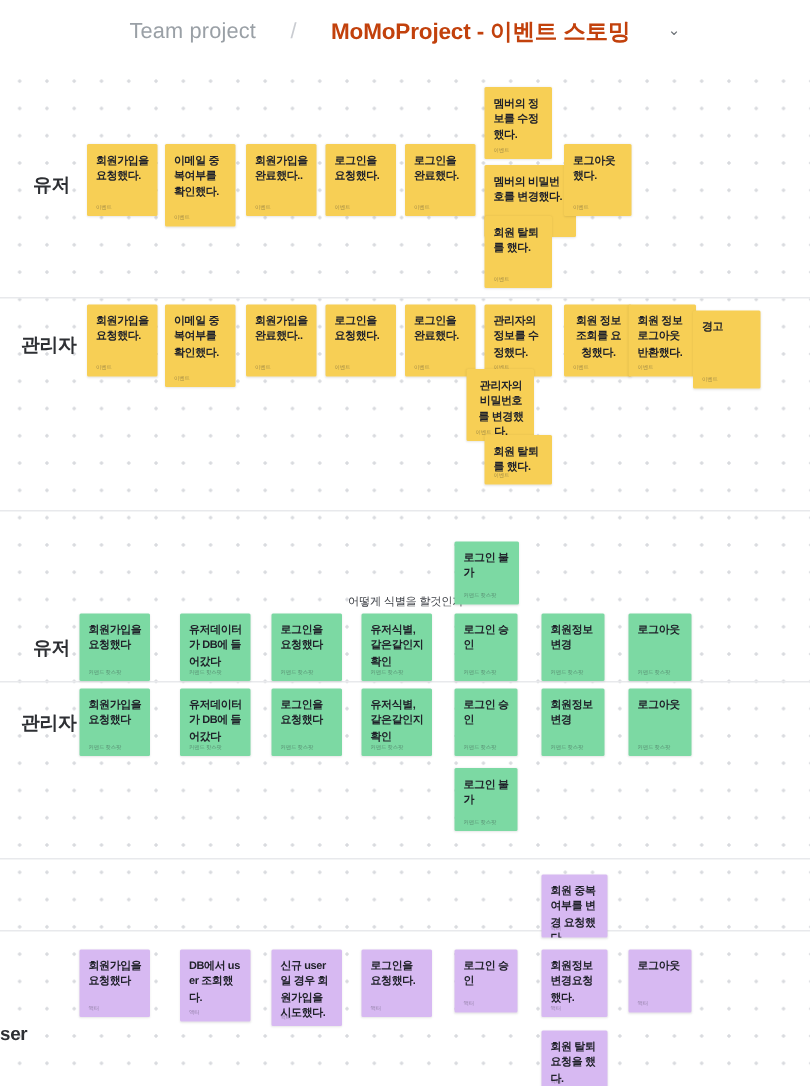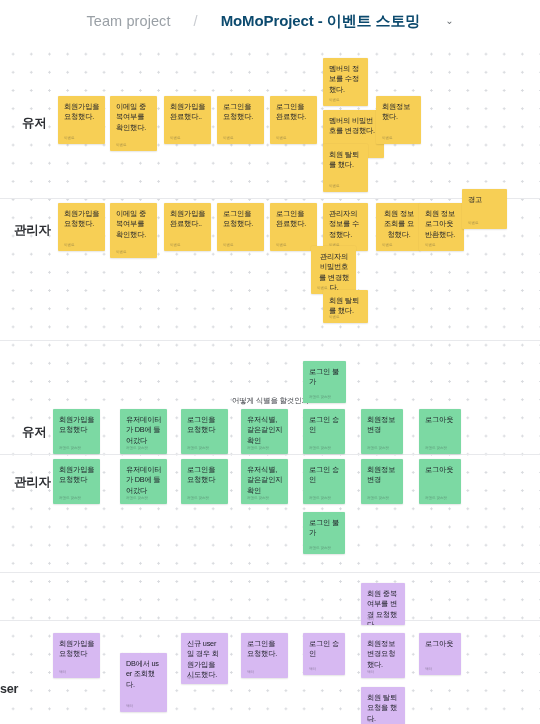--- a/index.html
+++ b/index.html
@@ -38,21 +38,21 @@
     letter-spacing: 0.1px;
   }
   .crumb-sep {
     font-size: 14.5px;
     color: #c9ccd1;
     margin: 0 1px;
   }
   .crumb-title {
     font-size: 15px;
     font-weight: 700;
-    color: #0c4a6e;
+    color: #c2410c;
     letter-spacing: -0.1px;
   }
   .crumb-chevron {
     font-size: 10px;
     color: #6b7075;
     margin-left: 3px;
     line-height: 1;
   }
 
   
@@ -91,21 +91,21 @@
     position: absolute;
     border-radius: 1px;
     padding: 6px 5px 4px 6px;
     overflow: hidden;
     box-shadow: 0 0.5px 1.5px rgba(0,0,0,0.10);
   }
   .note .note-text {
     font-size: 7.3px;
     line-height: 1.42;
     color: #20222a;
-    font-weight: 400;
+    font-weight: 700;
     word-break: break-all;
     white-space: pre-wrap;
     letter-spacing: -0.25px;
   }
   .note .note-meta {
     position: absolute;
     left: 6px;
     bottom: 4px;
     font-size: 3.6px;
     line-height: 1.2;
@@ -181,21 +181,21 @@
       </div>
       <div class="note yellow" style="left: 323px; top: 110px; width: 61px; height: 48px;">
         <div class="note-text">멤버의 비밀번호를 변경했다.</div>
         <div class="note-meta">이벤트</div>
       </div>
       <div class="note yellow" style="left: 323px; top: 144px; width: 45px; height: 48px;">
         <div class="note-text">회원 탈퇴를 했다.</div>
         <div class="note-meta">이벤트</div>
       </div>
       <div class="note yellow" style="left: 376px; top: 96px; width: 45px; height: 48px;">
-        <div class="note-text">회원정보 했다.</div>
+        <div class="note-text">로그아웃 했다.</div>
         <div class="note-meta">이벤트</div>
       </div>
       <div class="note yellow" style="left: 58px; top: 203px; width: 47px; height: 48px;">
         <div class="note-text">회원가입을 요청했다.</div>
         <div class="note-meta">이벤트</div>
       </div>
       <div class="note yellow" style="left: 110px; top: 203px; width: 47px; height: 55px;">
         <div class="note-text">이메일 중복여부를 확인했다.</div>
         <div class="note-meta">이벤트</div>
       </div>
@@ -224,21 +224,21 @@
         <div class="note-meta">이벤트</div>
       </div>
       <div class="note yellow" style="left: 376px; top: 203px; width: 45px; height: 48px; text-align: center;">
         <div class="note-text">회원 정보 조회를 요청했다.</div>
         <div class="note-meta">이벤트</div>
       </div>
       <div class="note yellow" style="left: 419px; top: 203px; width: 45px; height: 48px;">
         <div class="note-text">회원 정보 로그아웃 반환했다.</div>
         <div class="note-meta">이벤트</div>
       </div>
-      <div class="note yellow" style="left: 462px; top: 189px; width: 45px; height: 40px;">
+      <div class="note yellow" style="left: 462px; top: 207px; width: 45px; height: 52px;">
         <div class="note-text">경고</div>
         <div class="note-meta">이벤트</div>
       </div>
       <div class="note green" style="left: 303px; top: 361px; width: 43px; height: 42px;">
         <div class="note-text">로그인 불가</div>
         <div class="note-meta">커맨드 핫스팟</div>
       </div>
       <div class="note green" style="left: 53px; top: 409px; width: 47px; height: 45px;">
         <div class="note-text">회원가입을 요청했다</div>
         <div class="note-meta">커맨드 핫스팟</div>
@@ -300,21 +300,21 @@
         <div class="note-meta">커맨드 핫스팟</div>
       </div>
       <div class="note purple" style="left: 361px; top: 583px; width: 44px; height: 42px;">
         <div class="note-text">회원 중복여부를 변경 요청했다.</div>
         <div class="note-meta">액터</div>
       </div>
       <div class="note purple" style="left: 53px; top: 633px; width: 47px; height: 45px;">
         <div class="note-text">회원가입을 요청했다</div>
         <div class="note-meta">액터</div>
       </div>
-      <div class="note purple" style="left: 120px; top: 653px; width: 47px; height: 59px;">
+      <div class="note purple" style="left: 120px; top: 633px; width: 47px; height: 48px;">
         <div class="note-text">DB에서 user 조회했다.</div>
         <div class="note-meta">액터</div>
       </div>
       <div class="note purple" style="left: 181px; top: 633px; width: 47px; height: 51px;">
         <div class="note-text">신규 user일 경우 회원가입을 시도했다.</div>
         <div class="note-meta">액터</div>
       </div>
       <div class="note purple" style="left: 241px; top: 633px; width: 47px; height: 45px;">
         <div class="note-text">로그인을 요청했다.</div>
         <div class="note-meta">액터</div>

